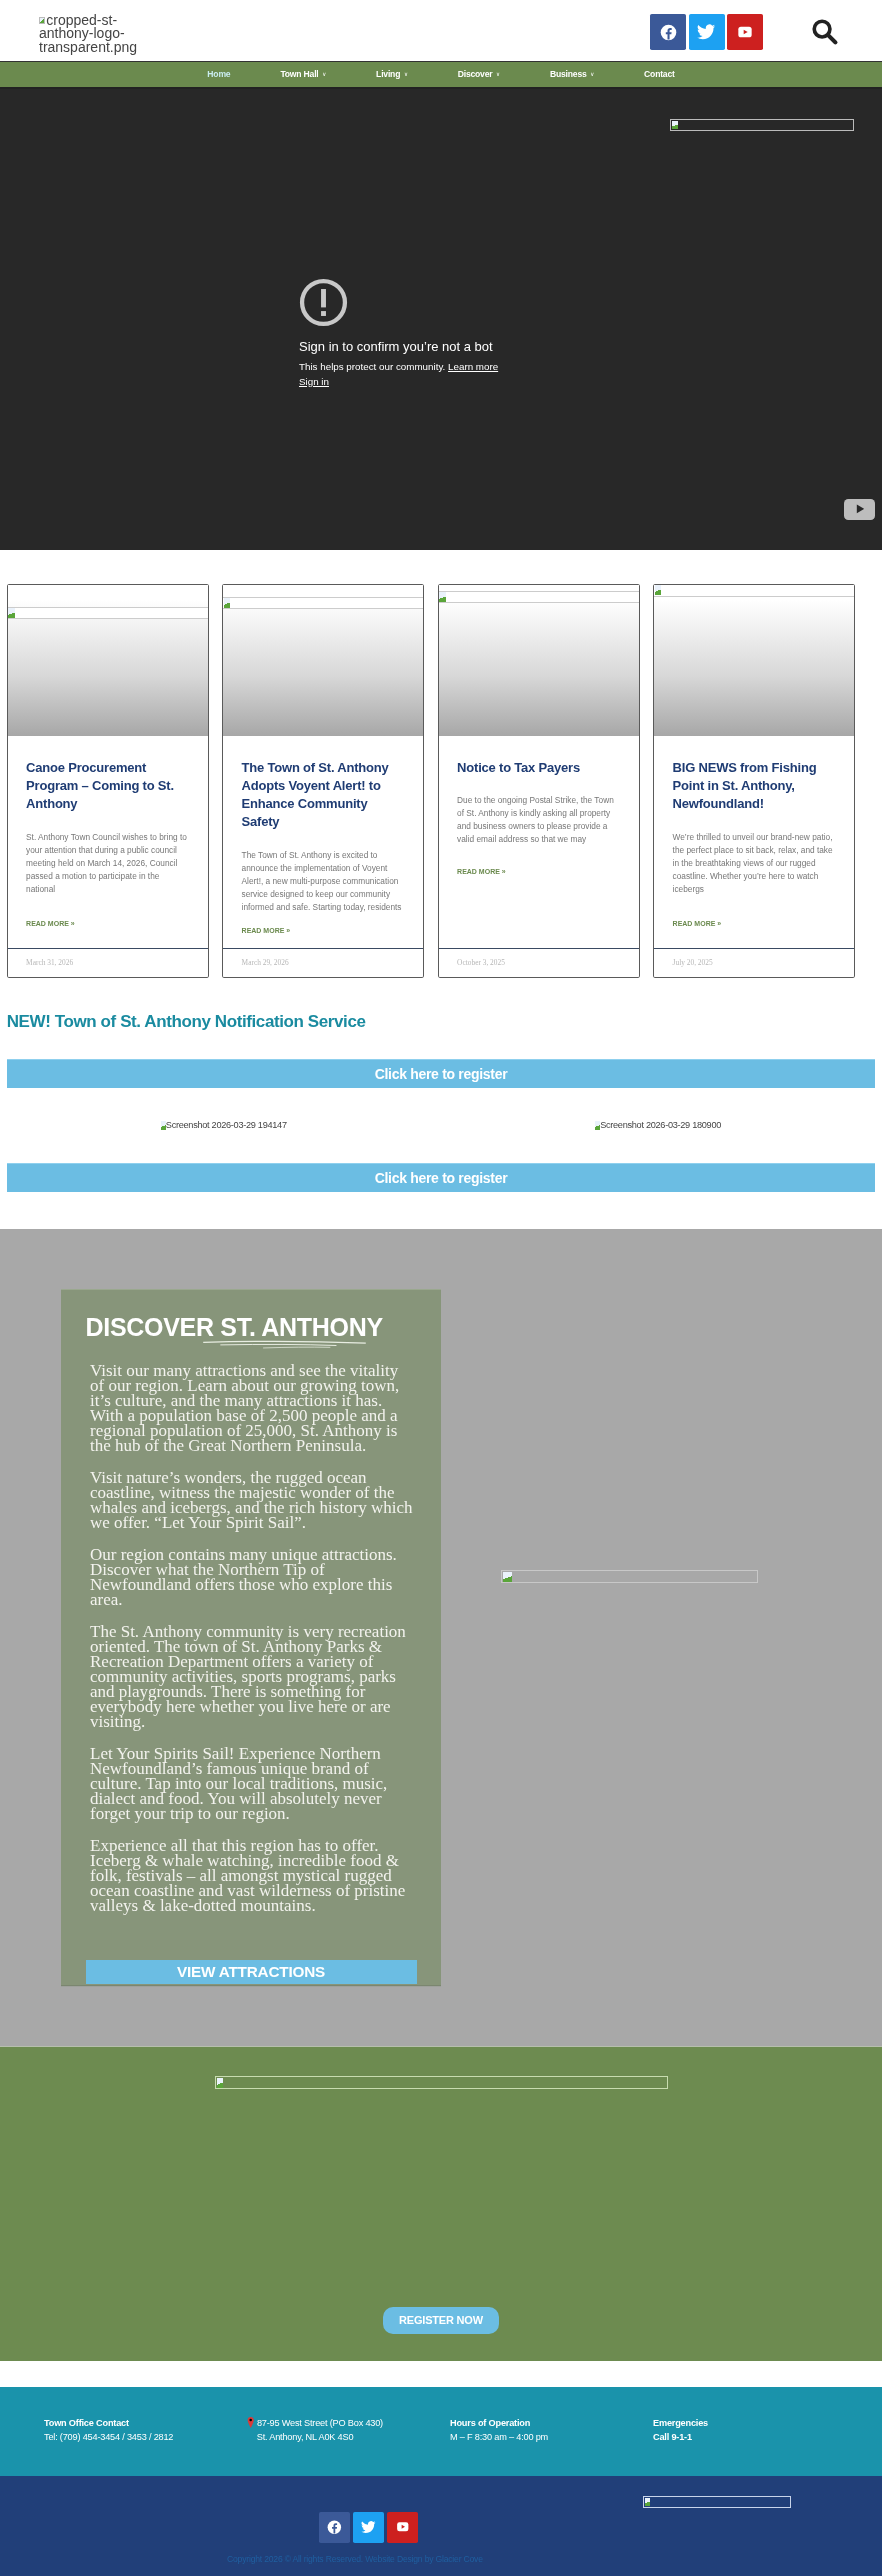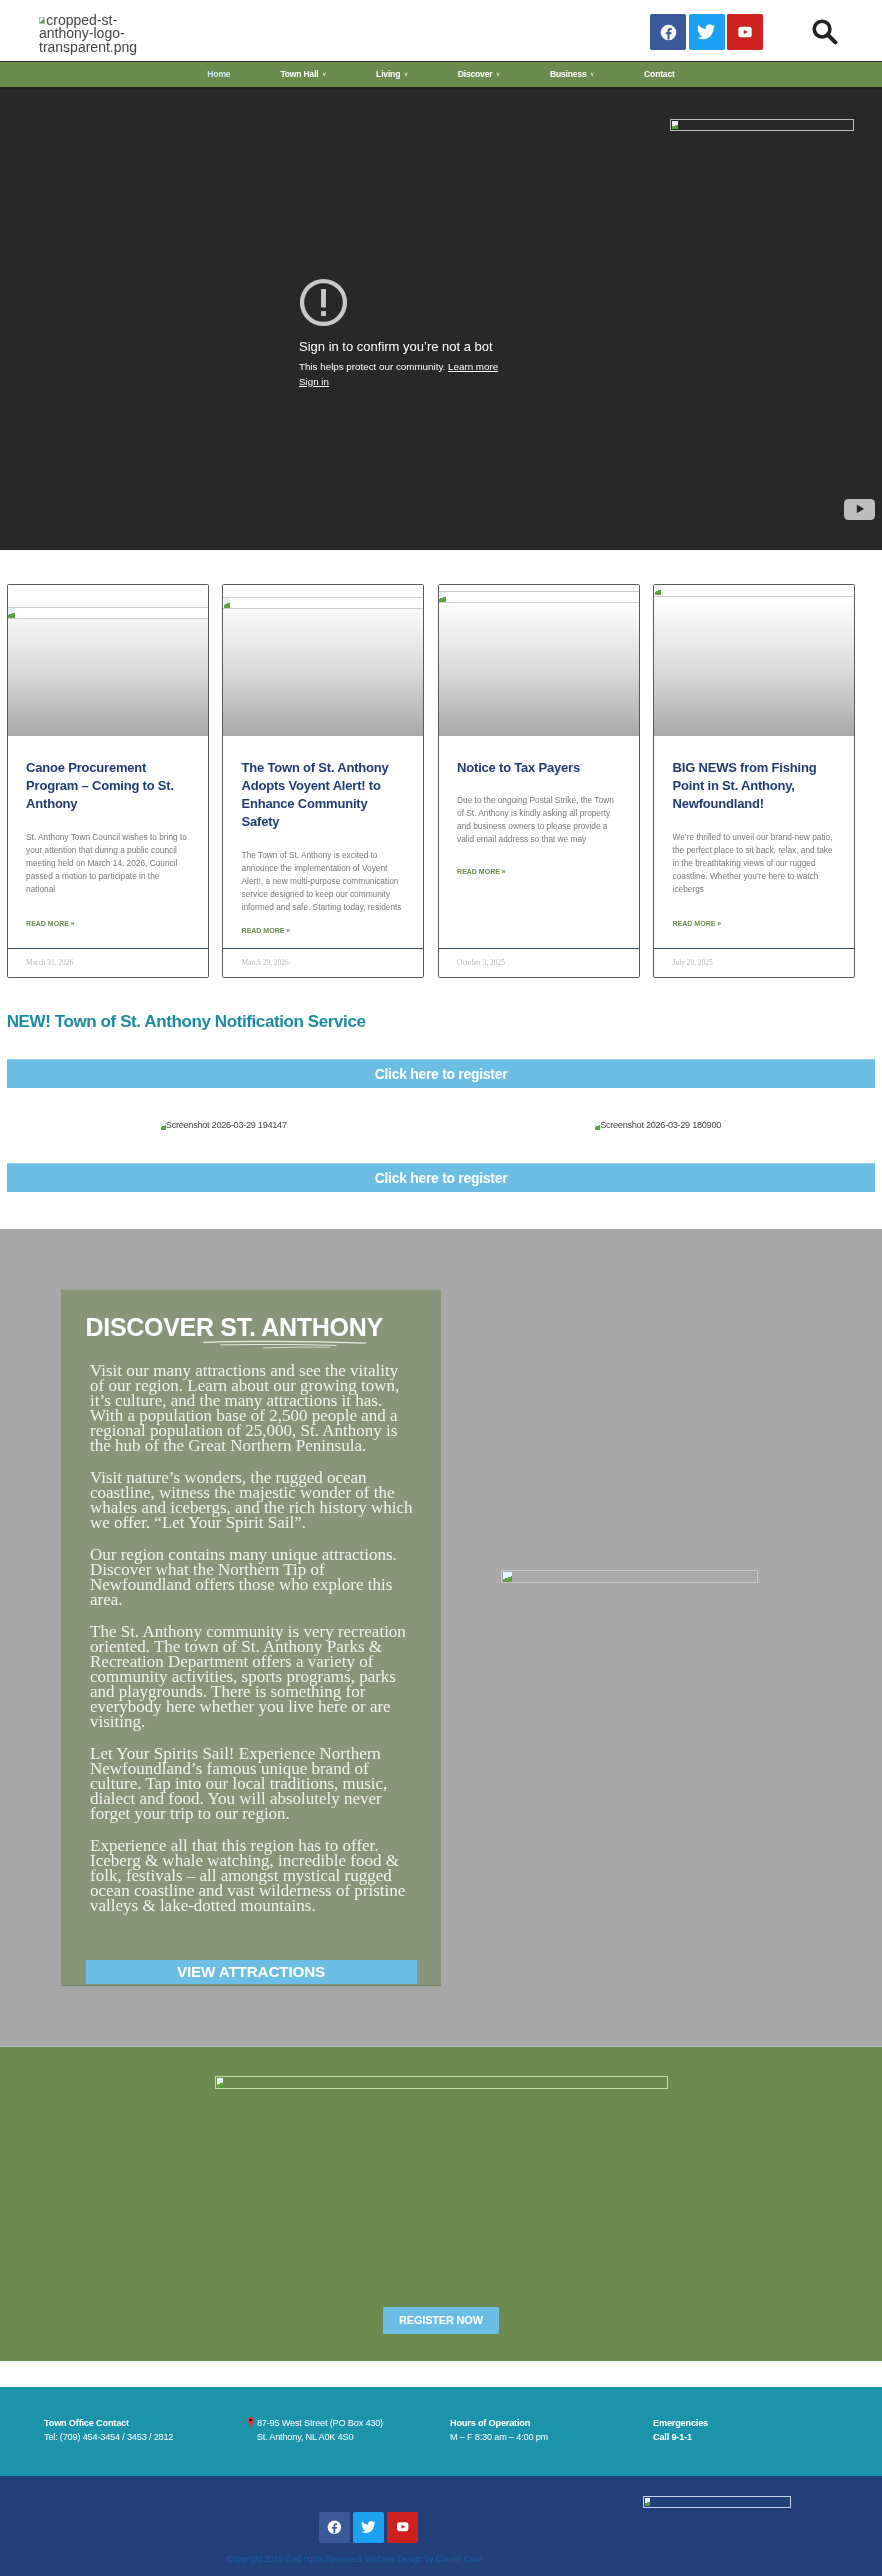--- a/index.html
+++ b/index.html
@@ -63,21 +63,21 @@
   .discover-box p { color: #f3f3ee; font-size: 17px; line-height: 15px; margin: 17px 24.5px 0 29px; font-family: Liberation Serif, serif; }
   .discover-box p:first-of-type { margin-top: 12.3px; }
   .view-btn { position: absolute; left: 24.5px; top: 634px; width: 331px; height: 24px; background: #6bbde3; color: #fff; font-size: 15.3px; font-weight: bold; border: none; letter-spacing: -0.2px; font-family: "Liberation Sans", sans-serif; margin-top: 36px; }
   .discover-img { position: absolute; left: 501px; top: 341px; width: 257px; height: 13.5px; border: 0.6px solid #c8c8c8; }
   .discover-img .bi { display:inline-block; width: 8.6px; height: 9.8px; margin: 1.2px; background: linear-gradient(160deg,#eaf2fb 55%,#5aa53a 55%); }
 
   
   .green-sec { background: #6d8b50; height: 314px; position: relative; }
   .green-img { position: absolute; left: 215px; top: 29px; width: 453px; height: 13.5px; border: 0.6px solid #c8dcb0; }
   .green-img .bi { display:inline-block; width: 6.1px; height: 9.8px; margin: 1.2px; background: linear-gradient(160deg,#eaf2fb 55%,#5aa53a 55%); }
-  .register-now { position: absolute; left: 383px; top: 260px; width: 116px; height: 27px; background: #6bbde3; color: #fff; border: none; border-radius: 1px; font-size: 11px; font-weight: bold; letter-spacing: -0.2px; font-family: "Liberation Sans", sans-serif; }
+  .register-now { position: absolute; left: 383px; top: 260px; width: 116px; height: 27px; background: #6bbde3; color: #fff; border: none; border-radius: 10px; font-size: 11px; font-weight: bold; letter-spacing: -0.2px; font-family: "Liberation Sans", sans-serif; }
 
   
   .contact { background: #1a93ab; height: 89px; display: flex; padding: 29px 0 0 44px; margin-top: 26px; }
   .col { width: 203px; color: #fff; font-size: 9.2px; line-height: 14.7px; letter-spacing: -0.2px; }
   .col h4 { font-size: 9.2px; font-weight: bold; }
   .col .row { display: flex; align-items: flex-start; gap: 2.5px; }
   .col .bold { font-weight: bold; }
   .pin { width: 7.4px; margin-top: 1.2px; }
 
   

